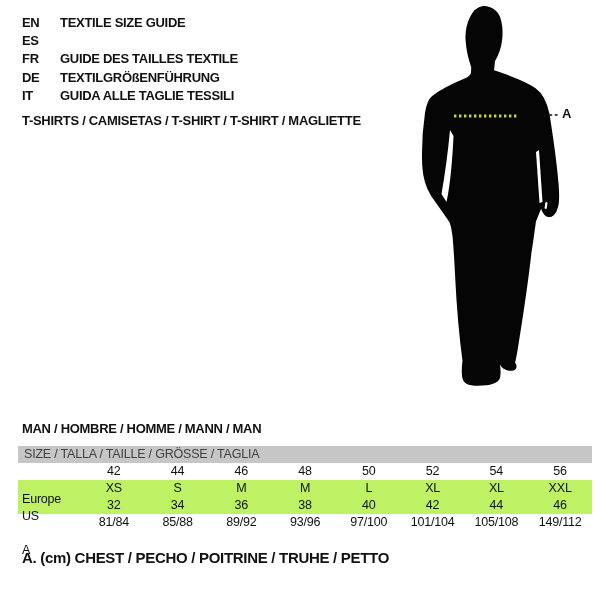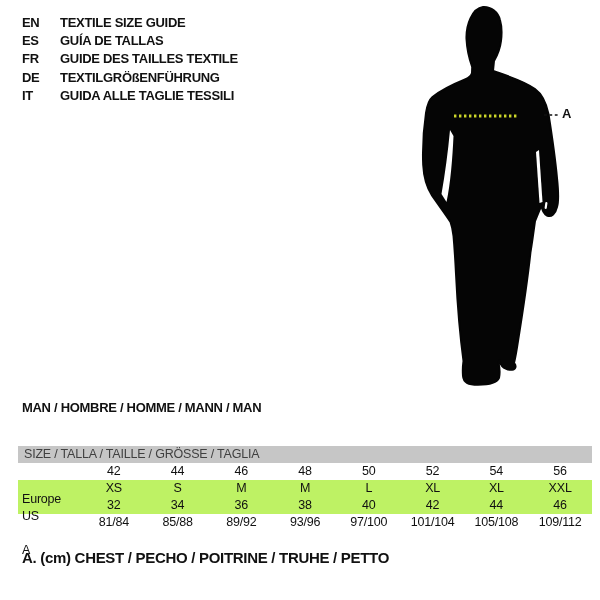--- a/index.html
+++ b/index.html
@@ -12,21 +12,21 @@
   .lang-row{display:flex;line-height:18.2px;font-size:13px;font-weight:700;letter-spacing:-0.3px;}
   .lang-code{width:38px;flex:0 0 38px;}
   
   .cat-block{position:absolute;left:22px;top:112px;}
   .cat-line{font-size:13px;font-weight:700;letter-spacing:-0.3px;line-height:18.2px;white-space:nowrap;}
   
   .figure-wrap{position:absolute;left:405px;top:0;width:195px;height:400px;}
   .figure-wrap svg{display:block;}
   .measure-label{position:absolute;left:157px;top:106px;font-size:13px;font-weight:700;}
   
-  .section-title{position:absolute;left:22px;top:400px;font-size:13px;font-weight:700;letter-spacing:-0.3px;}
+  .section-title{position:absolute;left:22px;top:421px;font-size:13px;font-weight:700;letter-spacing:-0.3px;}
   
   .size-table{position:absolute;left:18px;top:446px;width:574px;font-size:12.5px;letter-spacing:-0.2px;}
   .tbl-header{background:#c6c6c6;height:17px;line-height:17px;padding-left:6px;color:#404040;}
   .tbl-row{display:flex;height:17px;line-height:17px;}
   .tbl-row.stripe{background:#bef264;}
   .tbl-label{flex:0 0 60px;padding-left:4px;margin-top:28px;}
   .tbl-cell{flex:1 1 0;text-align:center;}
   
   .footnote{position:absolute;left:22px;top:549px;font-size:15px;font-weight:700;letter-spacing:-0.3px;}
 </style>
@@ -35,37 +35,37 @@
 
 <div id="canvas">
 
   <div class="lang-block">
     <div class="lang-row">
       <span class="lang-code">EN</span>
       <span class="lang-label">TEXTILE SIZE GUIDE</span>
     </div>
     <div class="lang-row">
       <span class="lang-code">ES</span>
-      <span class="lang-label">GUÍA DE TALLAS</span>
     </div>
     <div class="lang-row">
       <span class="lang-code">FR</span>
       <span class="lang-label">GUIDE DES TAILLES TEXTILE</span>
     </div>
     <div class="lang-row">
       <span class="lang-code">DE</span>
       <span class="lang-label">TEXTILGRÖßENFÜHRUNG</span>
     </div>
     <div class="lang-row">
       <span class="lang-code">IT</span>
       <span class="lang-label">GUIDA ALLE TAGLIE TESSILI</span>
     </div>
   </div>
 
   <div class="cat-block">
+    <div class="cat-line">T-SHIRTS / CAMISETAS / T-SHIRT / T-SHIRT / MAGLIETTE</div>
   </div>
 
   <div class="figure-wrap">
     <svg width="195" height="400" viewBox="0 0 195 400">
       <path fill="#050505" stroke="#050505" stroke-width="2" stroke-linejoin="round" d="M78,7
            C86,6.5 93,12 95,20
            C97,27 97,33 96,41
            C95,49 92,56 89,61
            L88,71
            C100,75 119,81 130,89
@@ -150,19 +150,19 @@
 
     <div class="tbl-row">
       <span class="tbl-label">A</span>
       <span class="tbl-cell">81/84</span>
       <span class="tbl-cell">85/88</span>
       <span class="tbl-cell">89/92</span>
       <span class="tbl-cell">93/96</span>
       <span class="tbl-cell">97/100</span>
       <span class="tbl-cell">101/104</span>
       <span class="tbl-cell">105/108</span>
-      <span class="tbl-cell">109/112</span>
+      <span class="tbl-cell">149/112</span>
     </div>
   </div>
 
   <div class="footnote">A. (cm) CHEST / PECHO / POITRINE / TRUHE / PETTO</div>
 
 </div>
 
 </body></html>

